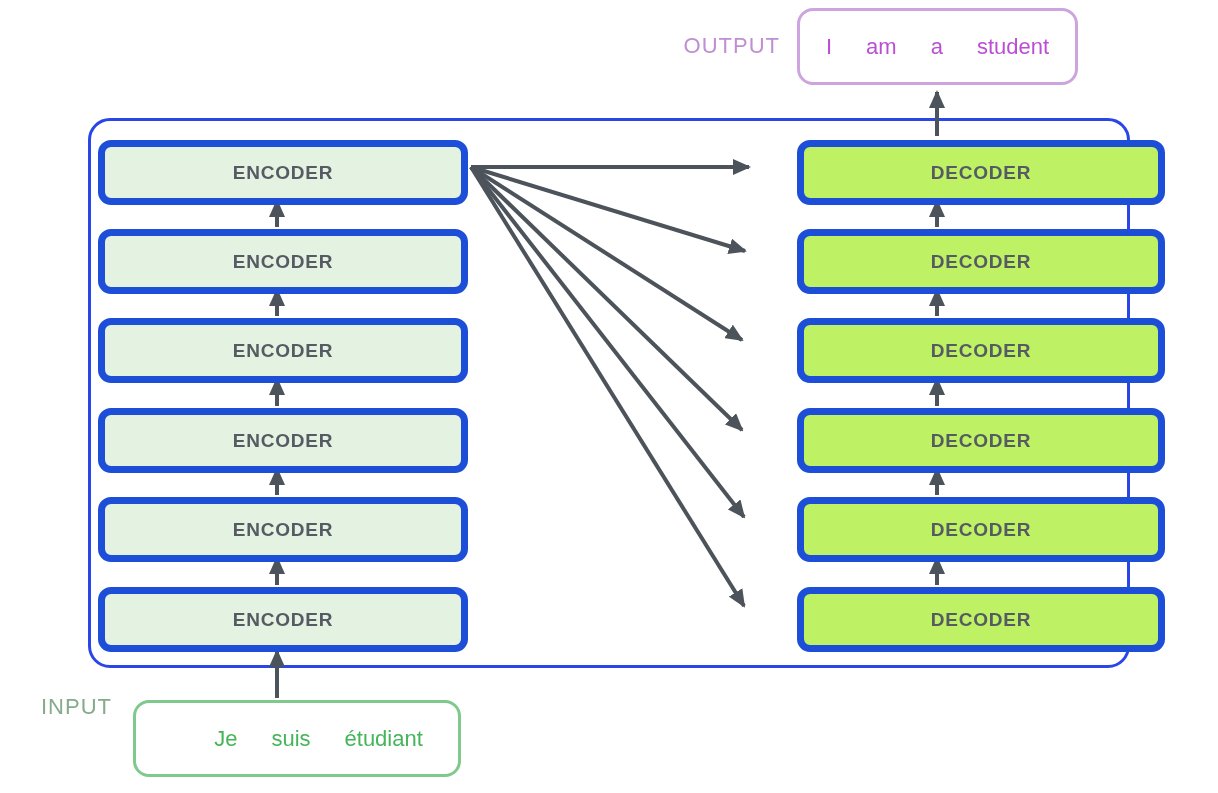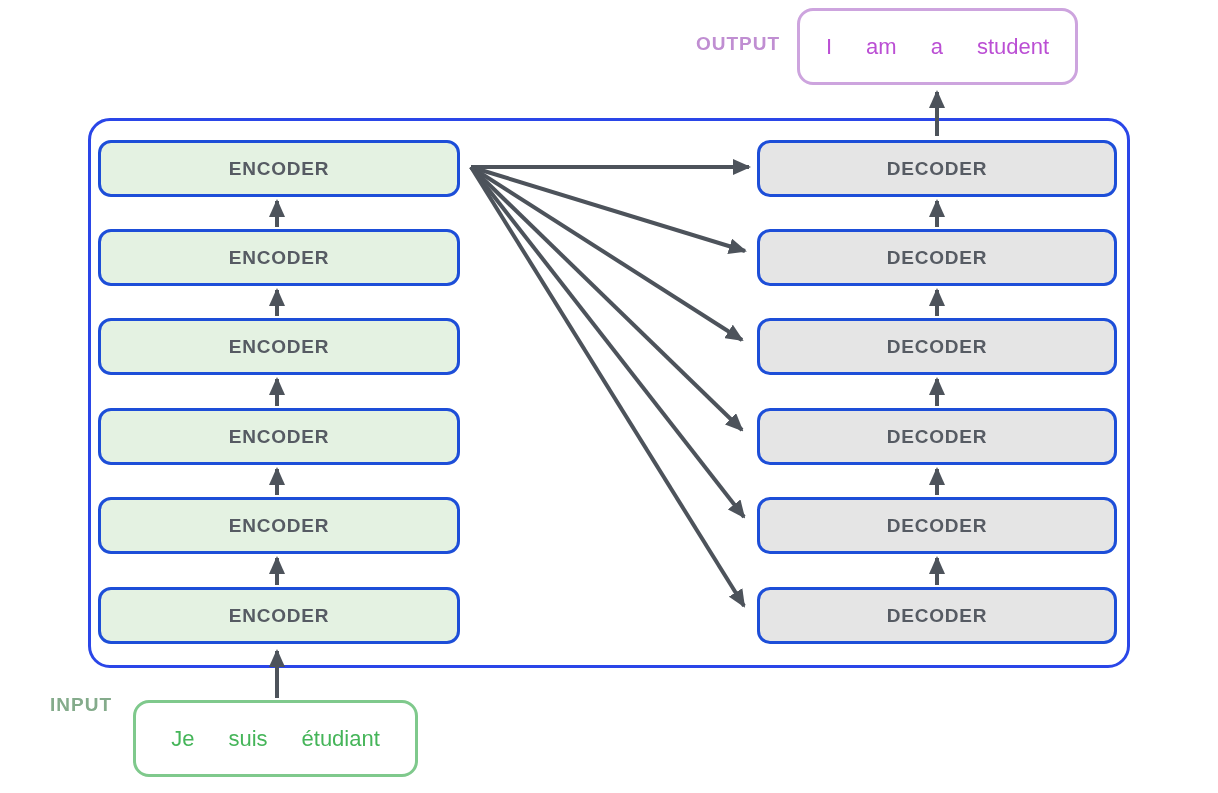--- a/index.html
+++ b/index.html
@@ -22,35 +22,35 @@
     left: 88px; top: 118px;
     width: 1036px; height: 544px;
     border: 3px solid #2a46e8;
     border-radius: 22px;
     background: transparent;
     z-index: 0;
   }
   .box {
     position: absolute;
     height: 51px;
-    border: 3px solid #1d4ed8;
+    border: 7px solid #1d4ed8;
     border-radius: 13px;
     display: flex;
     align-items: center;
     justify-content: center;
     z-index: 2;
   }
   .box .box-label {
     font-size: 19px;
     font-weight: 600;
     letter-spacing: 0.8px;
     color: #565b63;
   }
   .enc { left: 98px;  width: 356px; background: #e4f2e2; }
-  .dec { left: 757px; width: 354px; background: #e5e5e5; }
+  .dec { left: 797px; width: 354px; background: #bef264; }
 
   .io-box {
     position: absolute;
     display: flex;
     align-items: center;
     justify-content: center;
     gap: 34px;
     background: #ffffff;
     z-index: 2;
   }
@@ -59,27 +59,28 @@
     width: 275px; height: 71px;
     border: 3px solid #cda4de;
     border-radius: 16px;
   }
   .output-box .word { color: #bb4fd4; font-size: 22px; }
   .input-box {
     left: 133px; top: 700px;
     width: 279px; height: 71px;
     border: 3px solid #7fc98c;
     border-radius: 16px;
+    padding-left: 43px;
   }
   .input-box .word { color: #45b559; font-size: 22px; }
 
   .side-label {
     position: absolute;
-    font-size: 19px;
-    font-weight: 700;
+    font-size: 22px;
+    font-weight: 400;
     letter-spacing: 1px;
     z-index: 2;
   }
   .output-label {
     left: 620px; top: 33px;
     width: 160px;
     text-align: right;
     color: #c08ed2;
   }
   .input-label {

